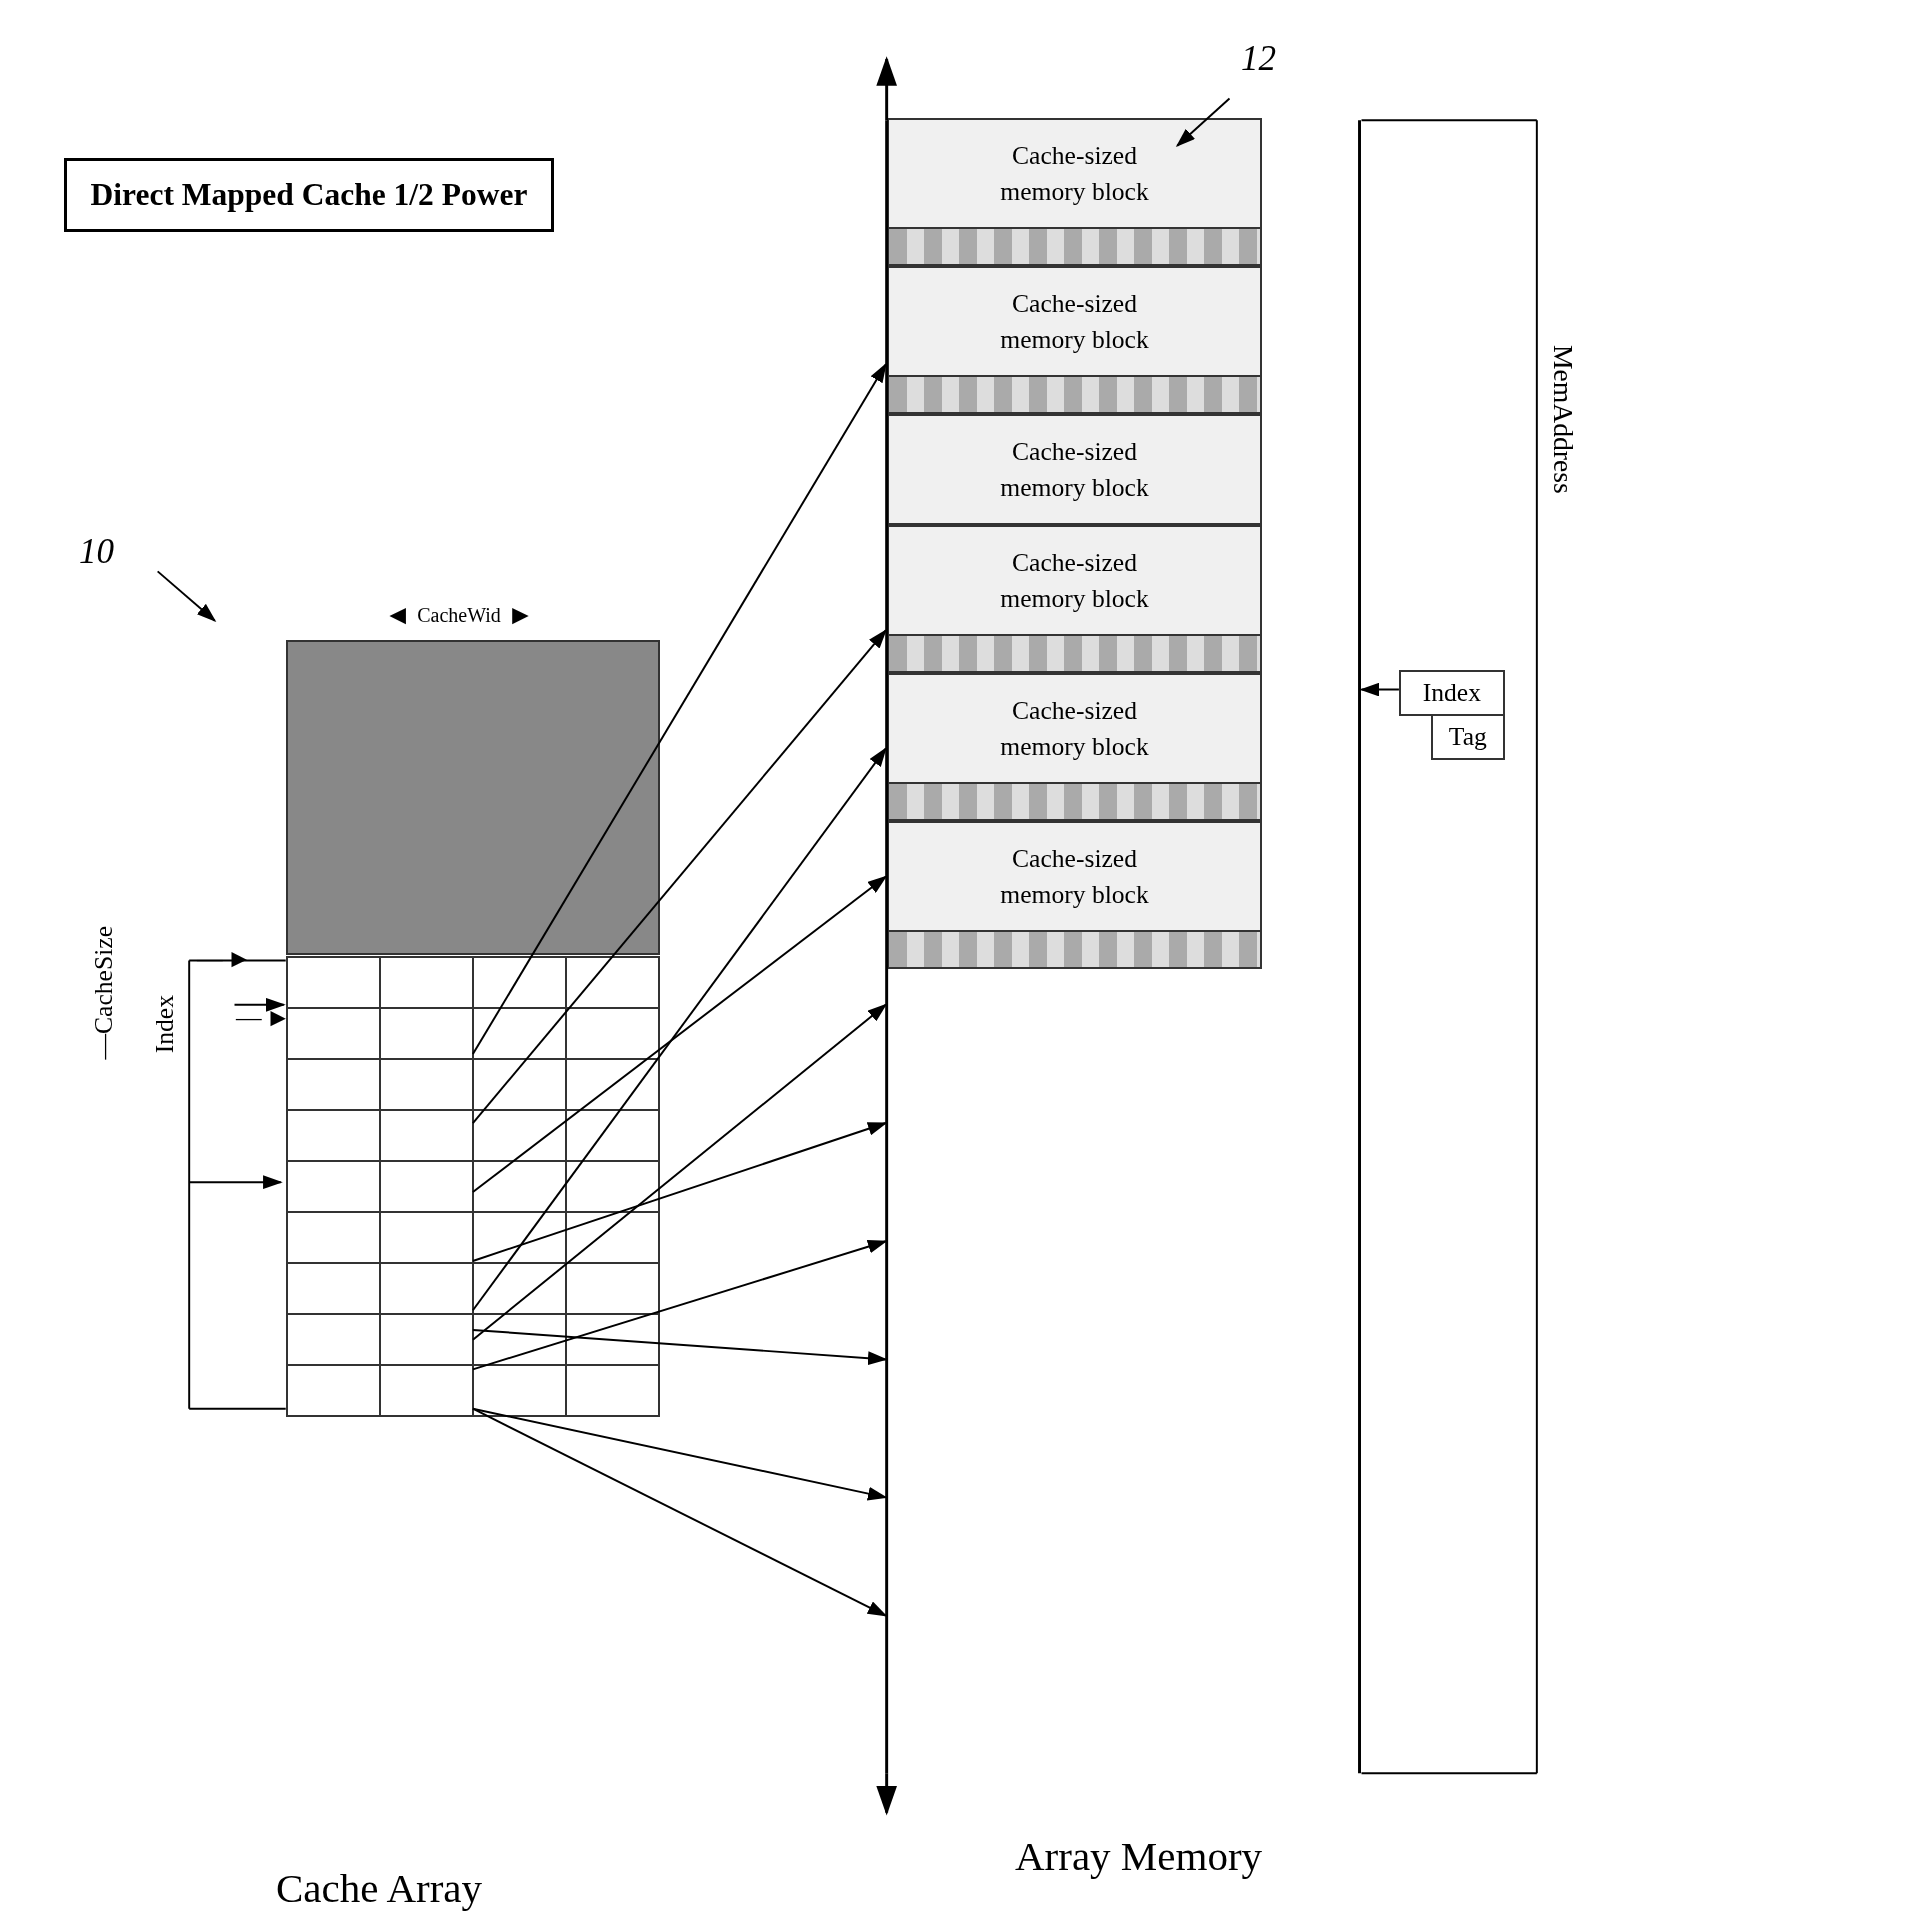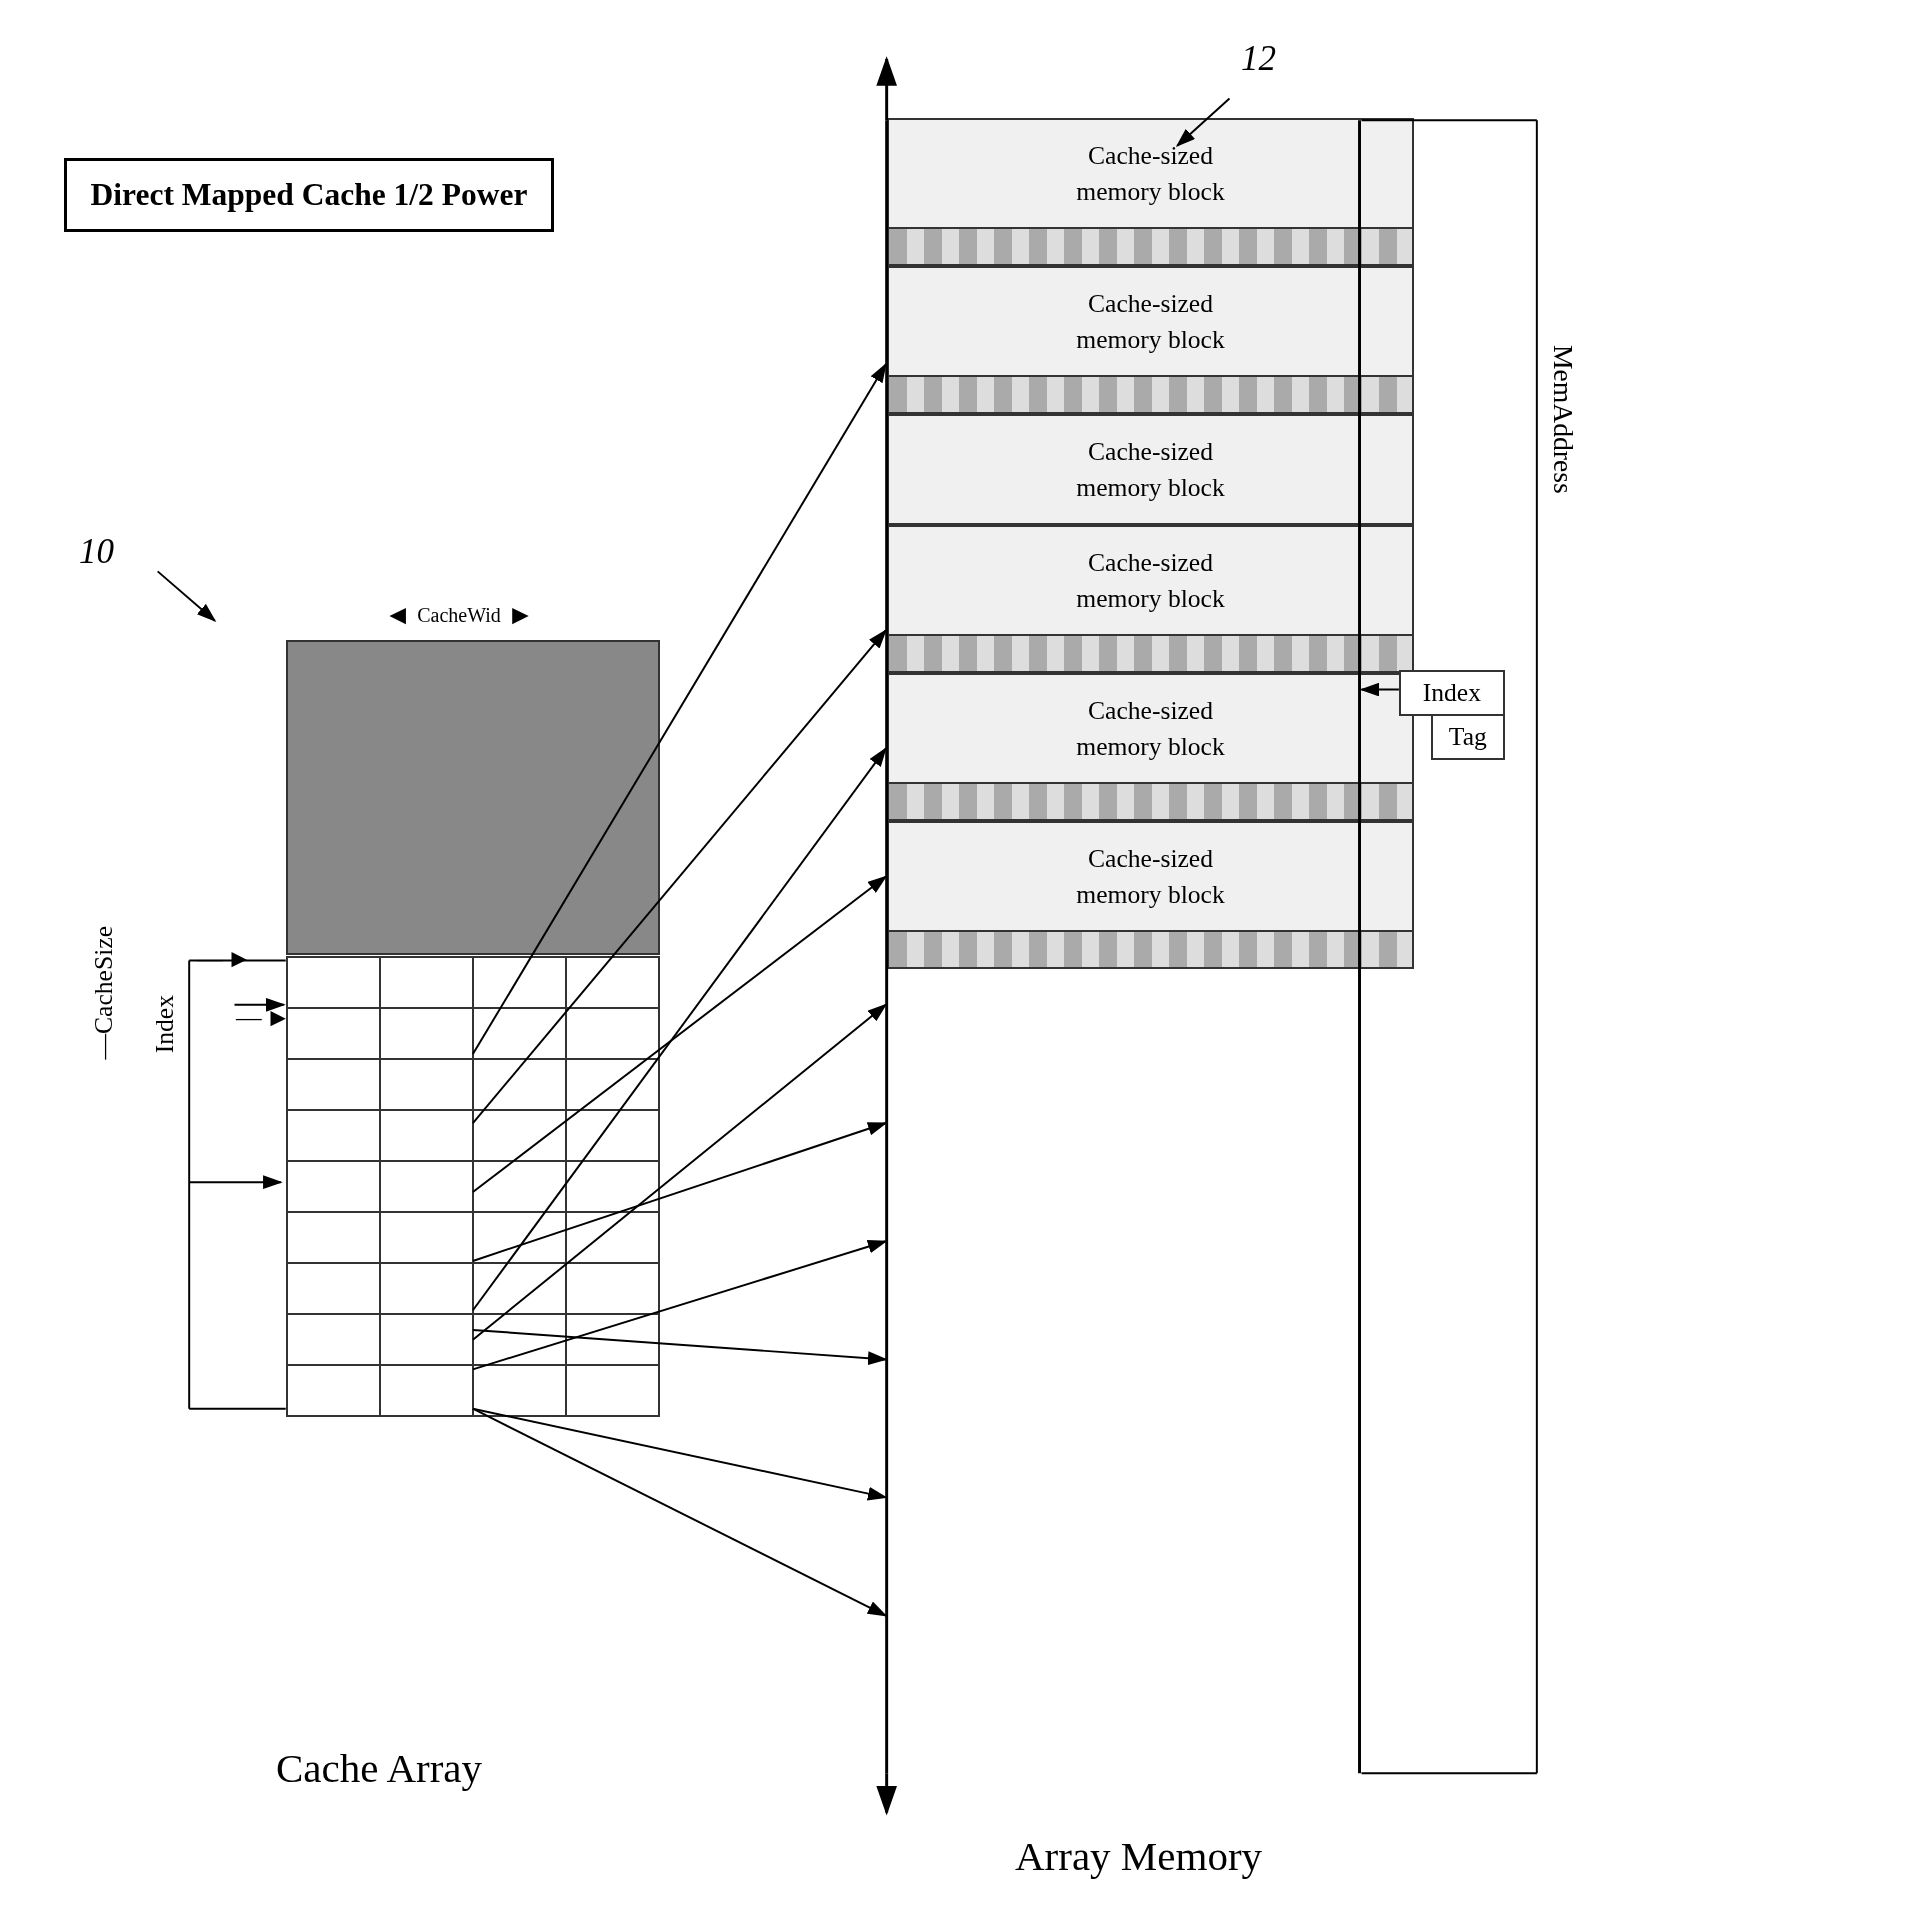--- a/index.html
+++ b/index.html
@@ -124,21 +124,21 @@
       position: absolute;
       top: 1003px;
       left: 236px;
       display: flex;
       align-items: center;
     }
 
     
     .label-cache-array {
       position: absolute;
-      top: 1744px;
+      top: 1864px;
       left: 276px;
       font-size: 41px;
     }
 
     
     .label-main-memory {
       position: absolute;
       top: 1832px;
       left: 1015px;
       font-size: 41px;
@@ -146,21 +146,21 @@
 
     
     .main-memory-wrapper {
       position: absolute;
       top: 118px;
       left: 887px;
     }
 
     .memory-segment {
       position: relative;
-      width: 527px;
+      width: 375px;
     }
 
     .memory-segment-text {
       padding: 17.7px 9.9px;
       font-size: 25.6px;
       text-align: center;
       background: #f0f0f0;
       line-height: 1.4;
       border: 2px solid #333;
       min-height: 108px;

